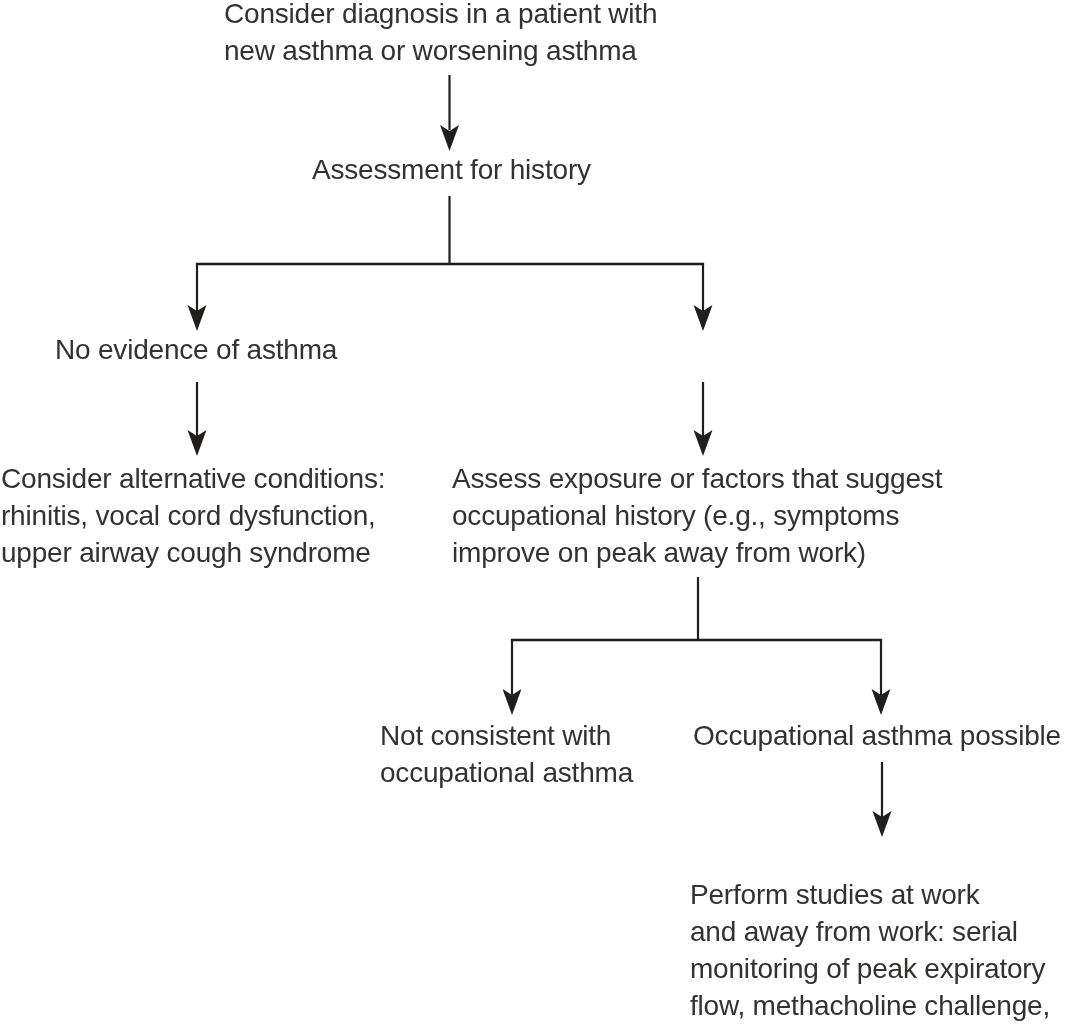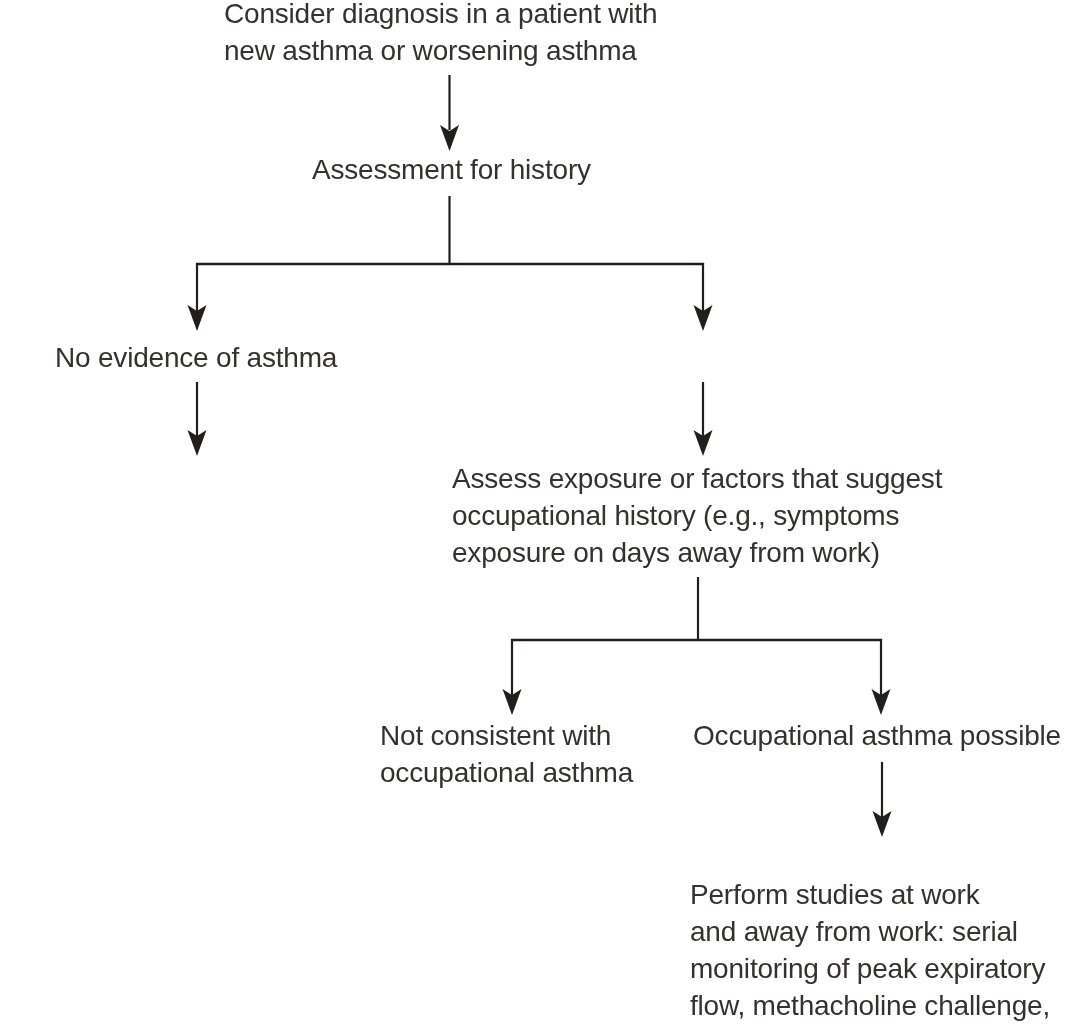--- a/index.html
+++ b/index.html
@@ -93,27 +93,30 @@
       <line x1="882" y1="762" x2="882" y2="817"></line>
       <polygon points="872.5,811 882,817 891.5,811 882,837"></polygon>
     </g>
   </svg>
 
   <div class="node" style="left:224px; top:-5px;">Consider diagnosis in a patient with
 new asthma or worsening asthma</div>
 
   <div class="node" style="left:312px; top:151px;">Assessment for history</div>
 
-  <div class="node" style="left:55px; top:331px;margin-top:8px;">No evidence of asthma</div>
+  <div class="node" style="left:55px; top:331px;">No evidence of asthma</div>
 
 
+  <div class="node" style="left:1px; top:460px;">Consider alternative conditions:
+rhinitis, vocal cord dysfunction,
+upper airway cough syndrome</div>
 
   <div class="node" style="left:452px; top:460px;">Assess exposure or factors that suggest
 occupational history (e.g., symptoms
-exposure on days away from work)</div>
+improve on peak away from work)</div>
 
   <div class="node" style="left:380px; top:717px;">Not consistent with
 occupational asthma</div>
 
   <div class="node" style="left:693px; top:717px;">Occupational asthma possible</div>
 
   <div class="node" style="left:690px; top:840px;margin-top:36px;">Perform studies at work
 and away from work: serial
 monitoring of peak expiratory
 flow, methacholine challenge,

